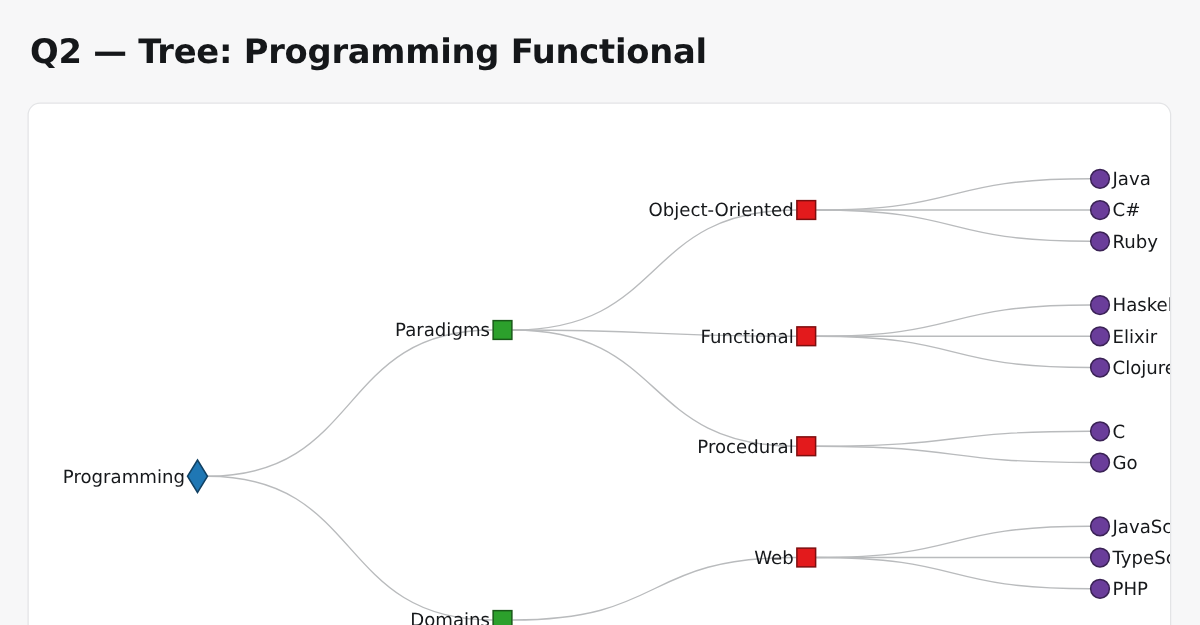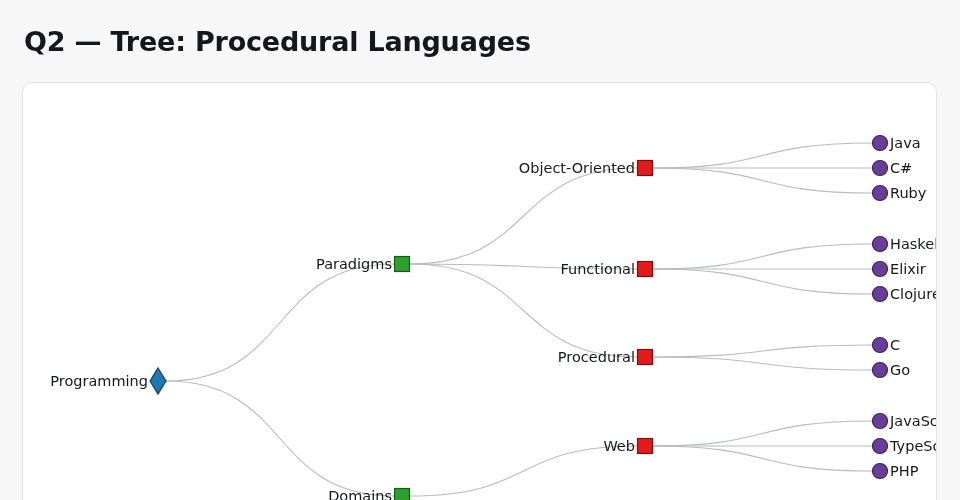--- a/index.html
+++ b/index.html
@@ -51,21 +51,21 @@
     font-size: 14.5px;
     fill: #16181b;
   }
   .node-marker-square { stroke-width: 1.2; }
   .node-marker-circle { stroke-width: 1.2; }
   .node-marker-diamond { stroke-width: 1.2; }
 </style>
 </head>
 <body>
 
-<div id="page-title">Q2 — Tree: Procedural Languages</div>
+<div id="page-title">Q2 — Tree: Programming Functional</div>
 
 <div id="chart-card">
   <svg id="tree-svg" width="915" height="600" viewBox="0 0 915 600" xmlns="http://www.w3.org/2000/svg">
       <g>
         <path class="edge-path" d="M143,298 C268.4,298 245.6,181 371,181" stroke="#b9bbbd"></path>
         <path class="edge-path" d="M143,298 C268.4,298 245.6,413 371,413" stroke="#b9bbbd"></path>
         <path class="edge-path" d="M387,181 C511.85,181 489.15,85 614,85" stroke="#b9bbbd"></path>
         <path class="edge-path" d="M387,181 C511.85,181 489.15,186 614,186" stroke="#b9bbbd"></path>
         <path class="edge-path" d="M387,181 C511.85,181 489.15,274 614,274" stroke="#b9bbbd"></path>
         <path class="edge-path" d="M387,413 C511.85,413 489.15,363 614,363" stroke="#b9bbbd"></path>

